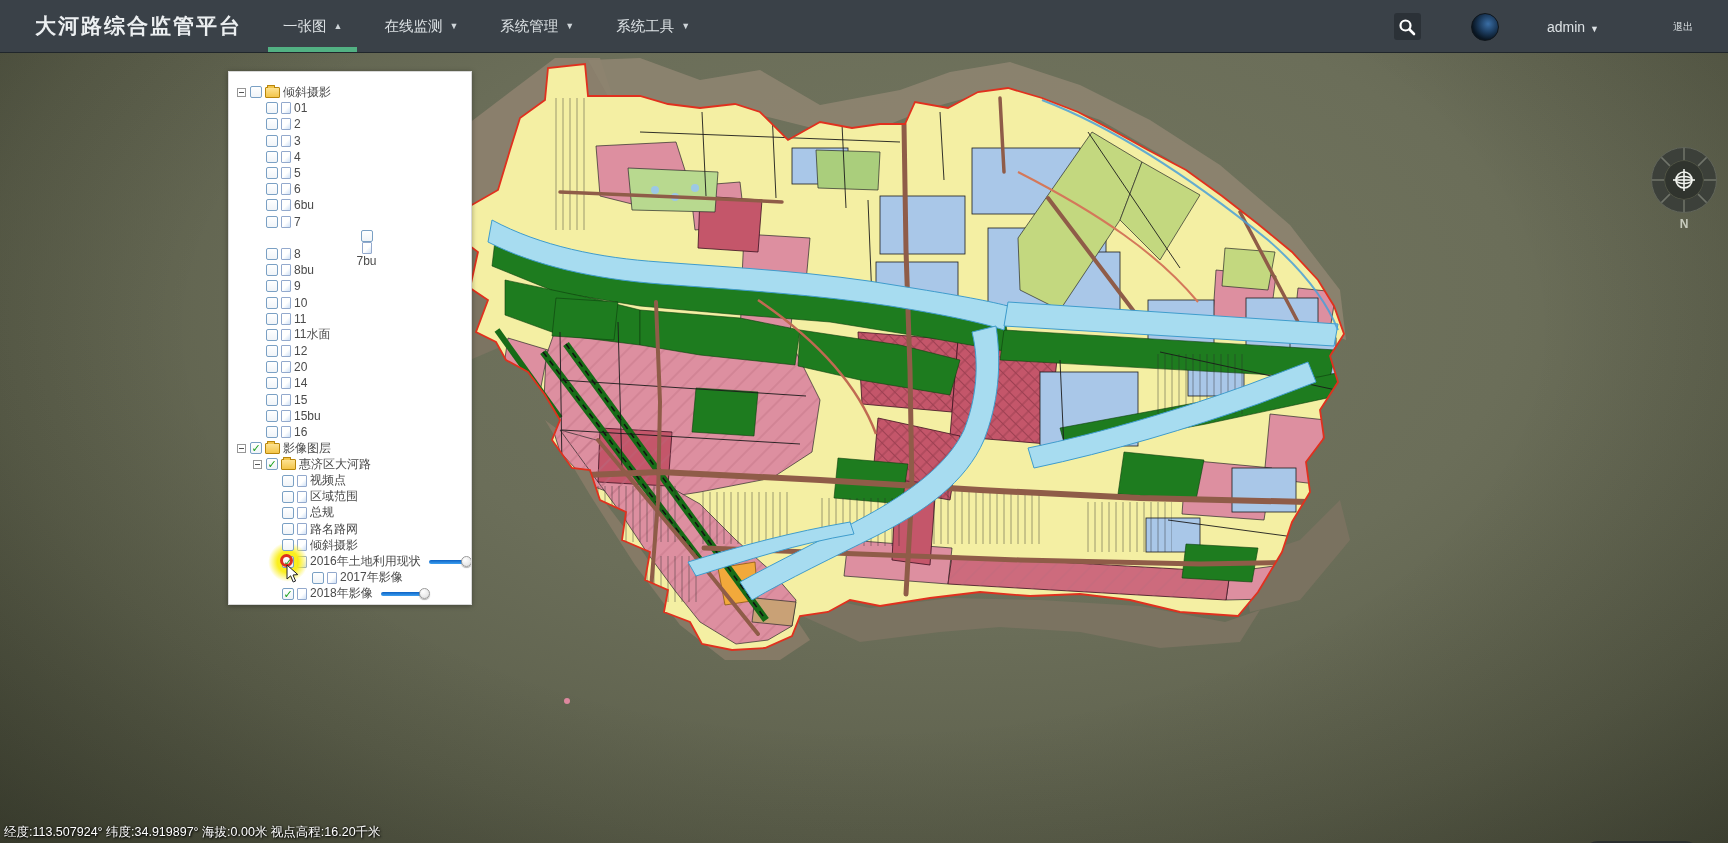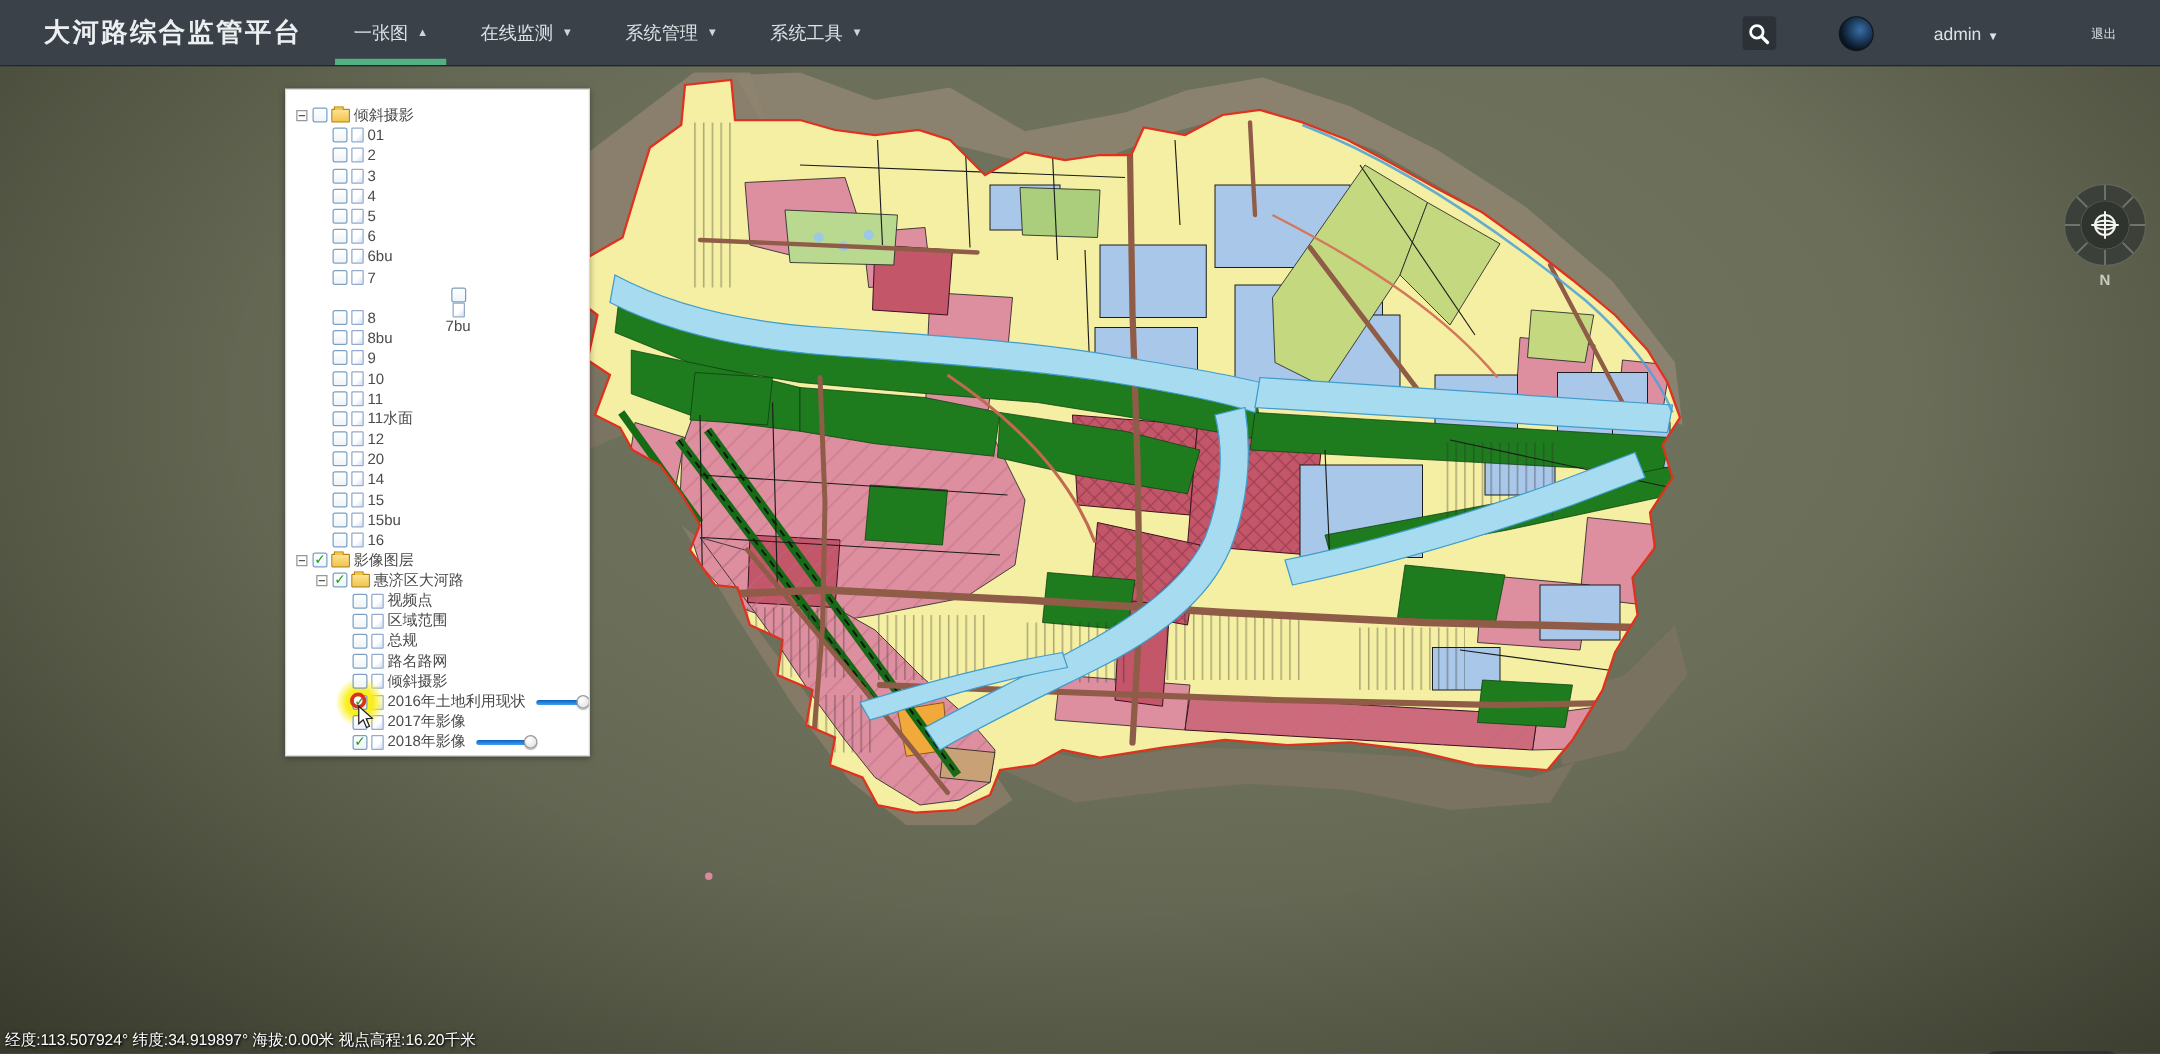--- a/index.html
+++ b/index.html
@@ -538,21 +538,21 @@
           <span class="cursor-ic"><svg width="13" height="19" viewBox="0 0 13 19">
               <path d="M1,1 L1,15 L4.6,11.8 L7.2,18 L9.6,17 L7,11 L11.8,10.6 Z" fill="#fff" stroke="#222" stroke-width="1"></path>
             </svg></span>
         </span>
         <span class="doc"></span>
         <span class="lbl">2016年土地利用现状</span>
         <span class="slider" style="width: 38px;">
           <span class="knob"></span>
         </span>
       </div>
-      <div class="tree-row" style="padding-left: 53px;">
+      <div class="tree-row" style="padding-left: 83px;">
         <span class="cbwrap">
           <span class="cb"></span>
         </span>
         <span class="doc"></span>
         <span class="lbl">2017年影像</span>
       </div>
       <div class="tree-row" style="padding-left: 53px;">
         <span class="cbwrap">
           <span class="cb">✓</span>
         </span>

